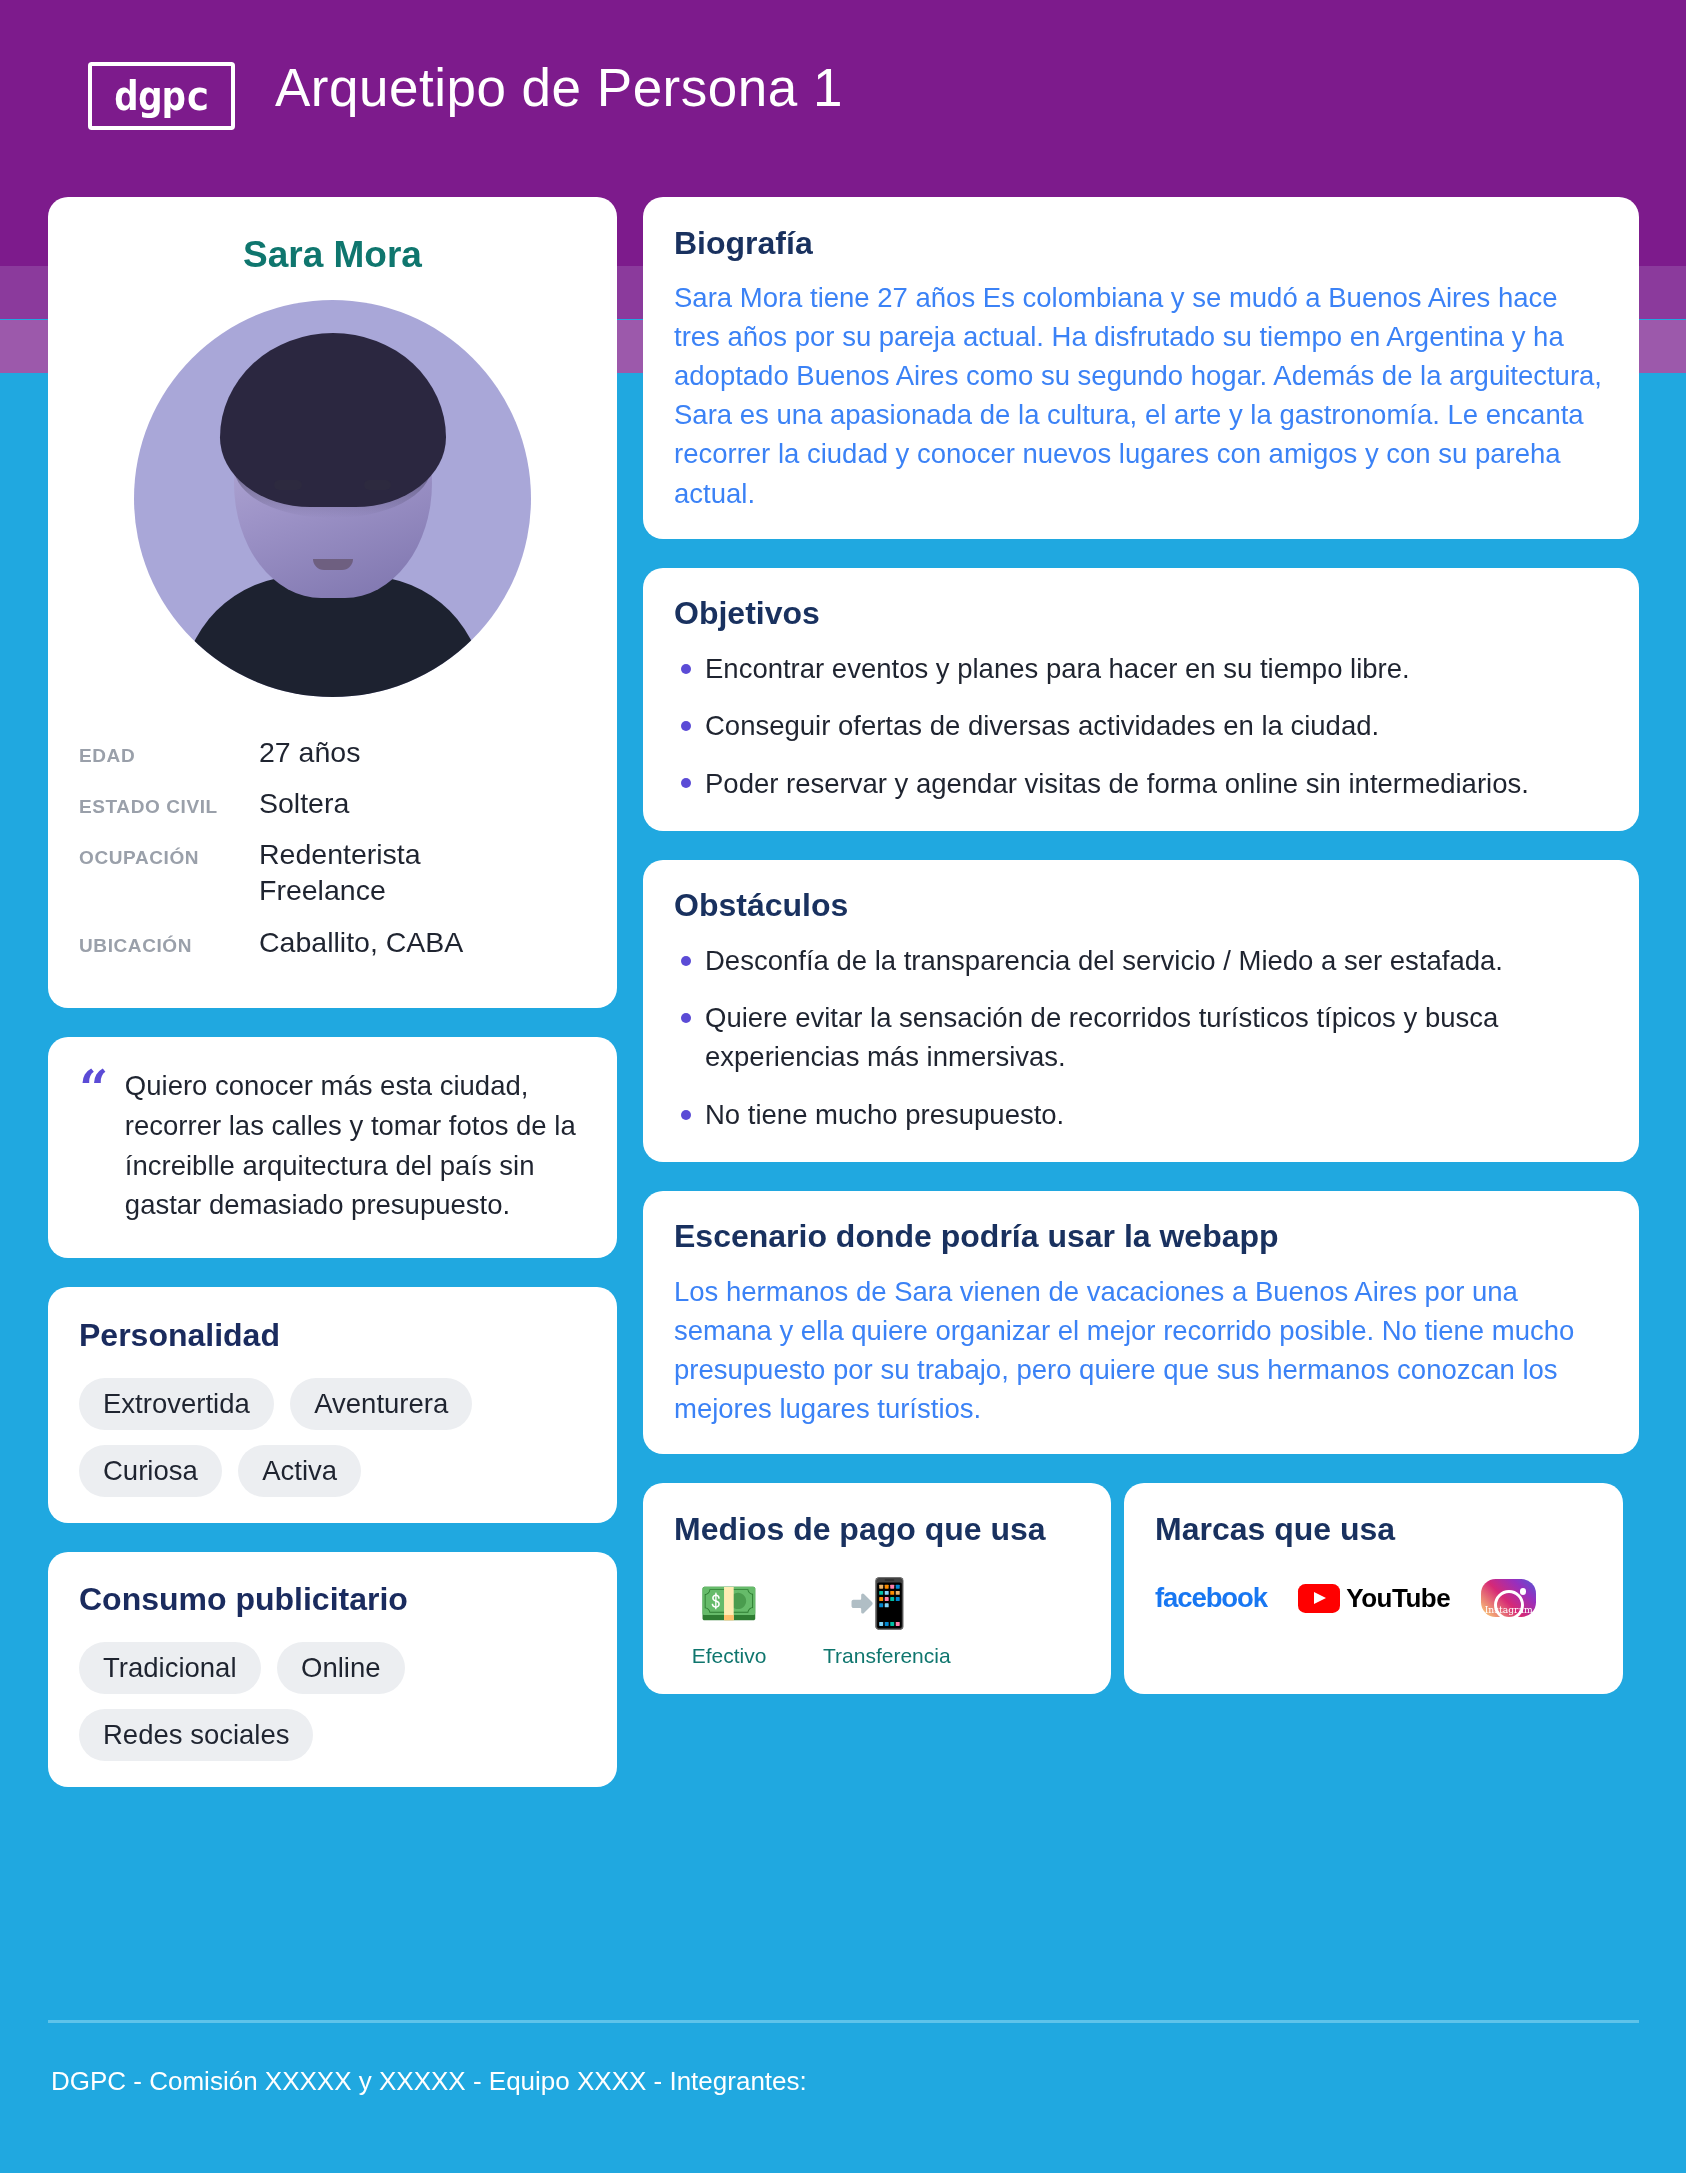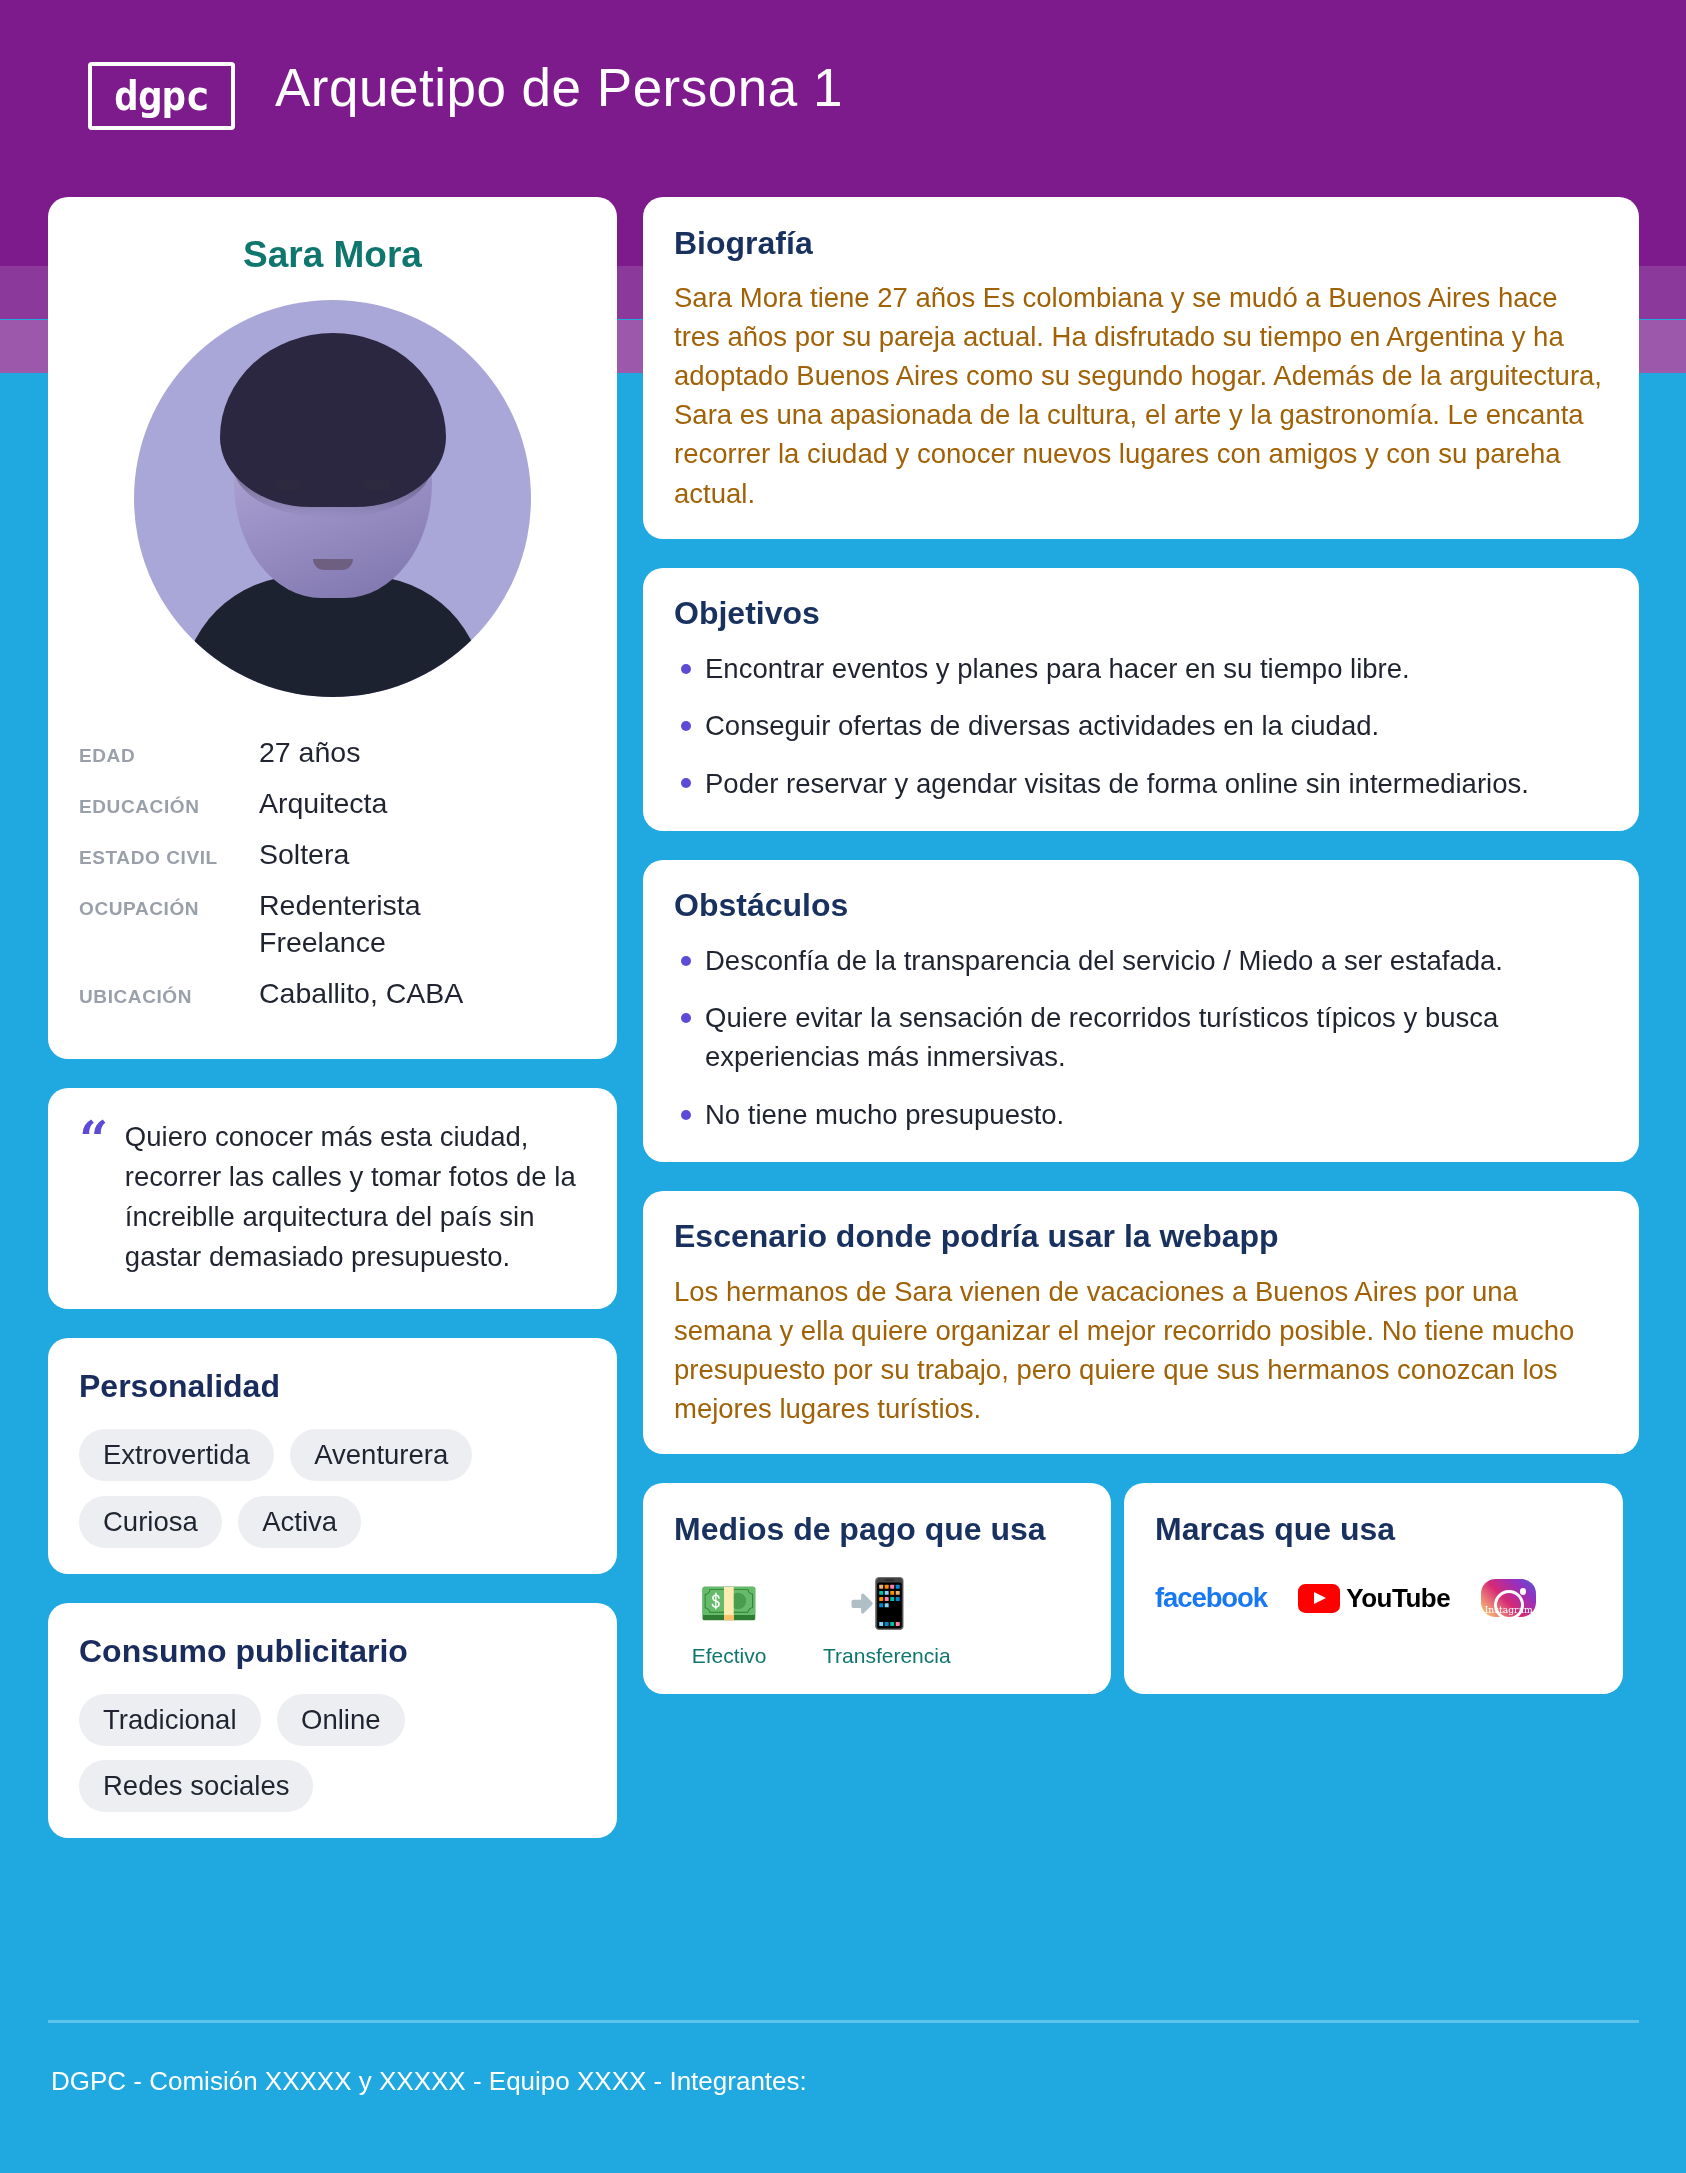--- a/index.html
+++ b/index.html
@@ -222,21 +222,21 @@
   }
 
   
   .rc-title {
     color: #19315f;
     font-size: 32px;
     font-weight: bold;
     margin: 1.8px 0 16.5px;
   }
   .rc-body {
-    color: #a16207;
+    color: #3b82f6;
     font-size: 27.5px;
     line-height: 1.42;
   }
   ul.bullets {
     margin: 5.5px 0 0;
     padding: 0 0 0 31px;
     list-style: none;
   }
   ul.bullets li {
     position: relative;
@@ -389,24 +389,20 @@
         <div class="avatar-face"></div>
         <div class="avatar-hair"></div>
         <div class="avatar-eye l"></div>
         <div class="avatar-eye r"></div>
         <div class="avatar-mouth"></div>
       </div>
 
       <div class="attr-row">
         <div class="attr-label">EDAD</div>
         <div class="attr-value">27 años</div>
-      </div>
-      <div class="attr-row">
-        <div class="attr-label">EDUCACIÓN</div>
-        <div class="attr-value">Arquitecta</div>
       </div>
       <div class="attr-row">
         <div class="attr-label">ESTADO CIVIL</div>
         <div class="attr-value">Soltera</div>
       </div>
       <div class="attr-row">
         <div class="attr-label">OCUPACIÓN</div>
         <div class="attr-value" style="max-width:275px">Redenterista Freelance</div>
       </div>
       <div class="attr-row">

